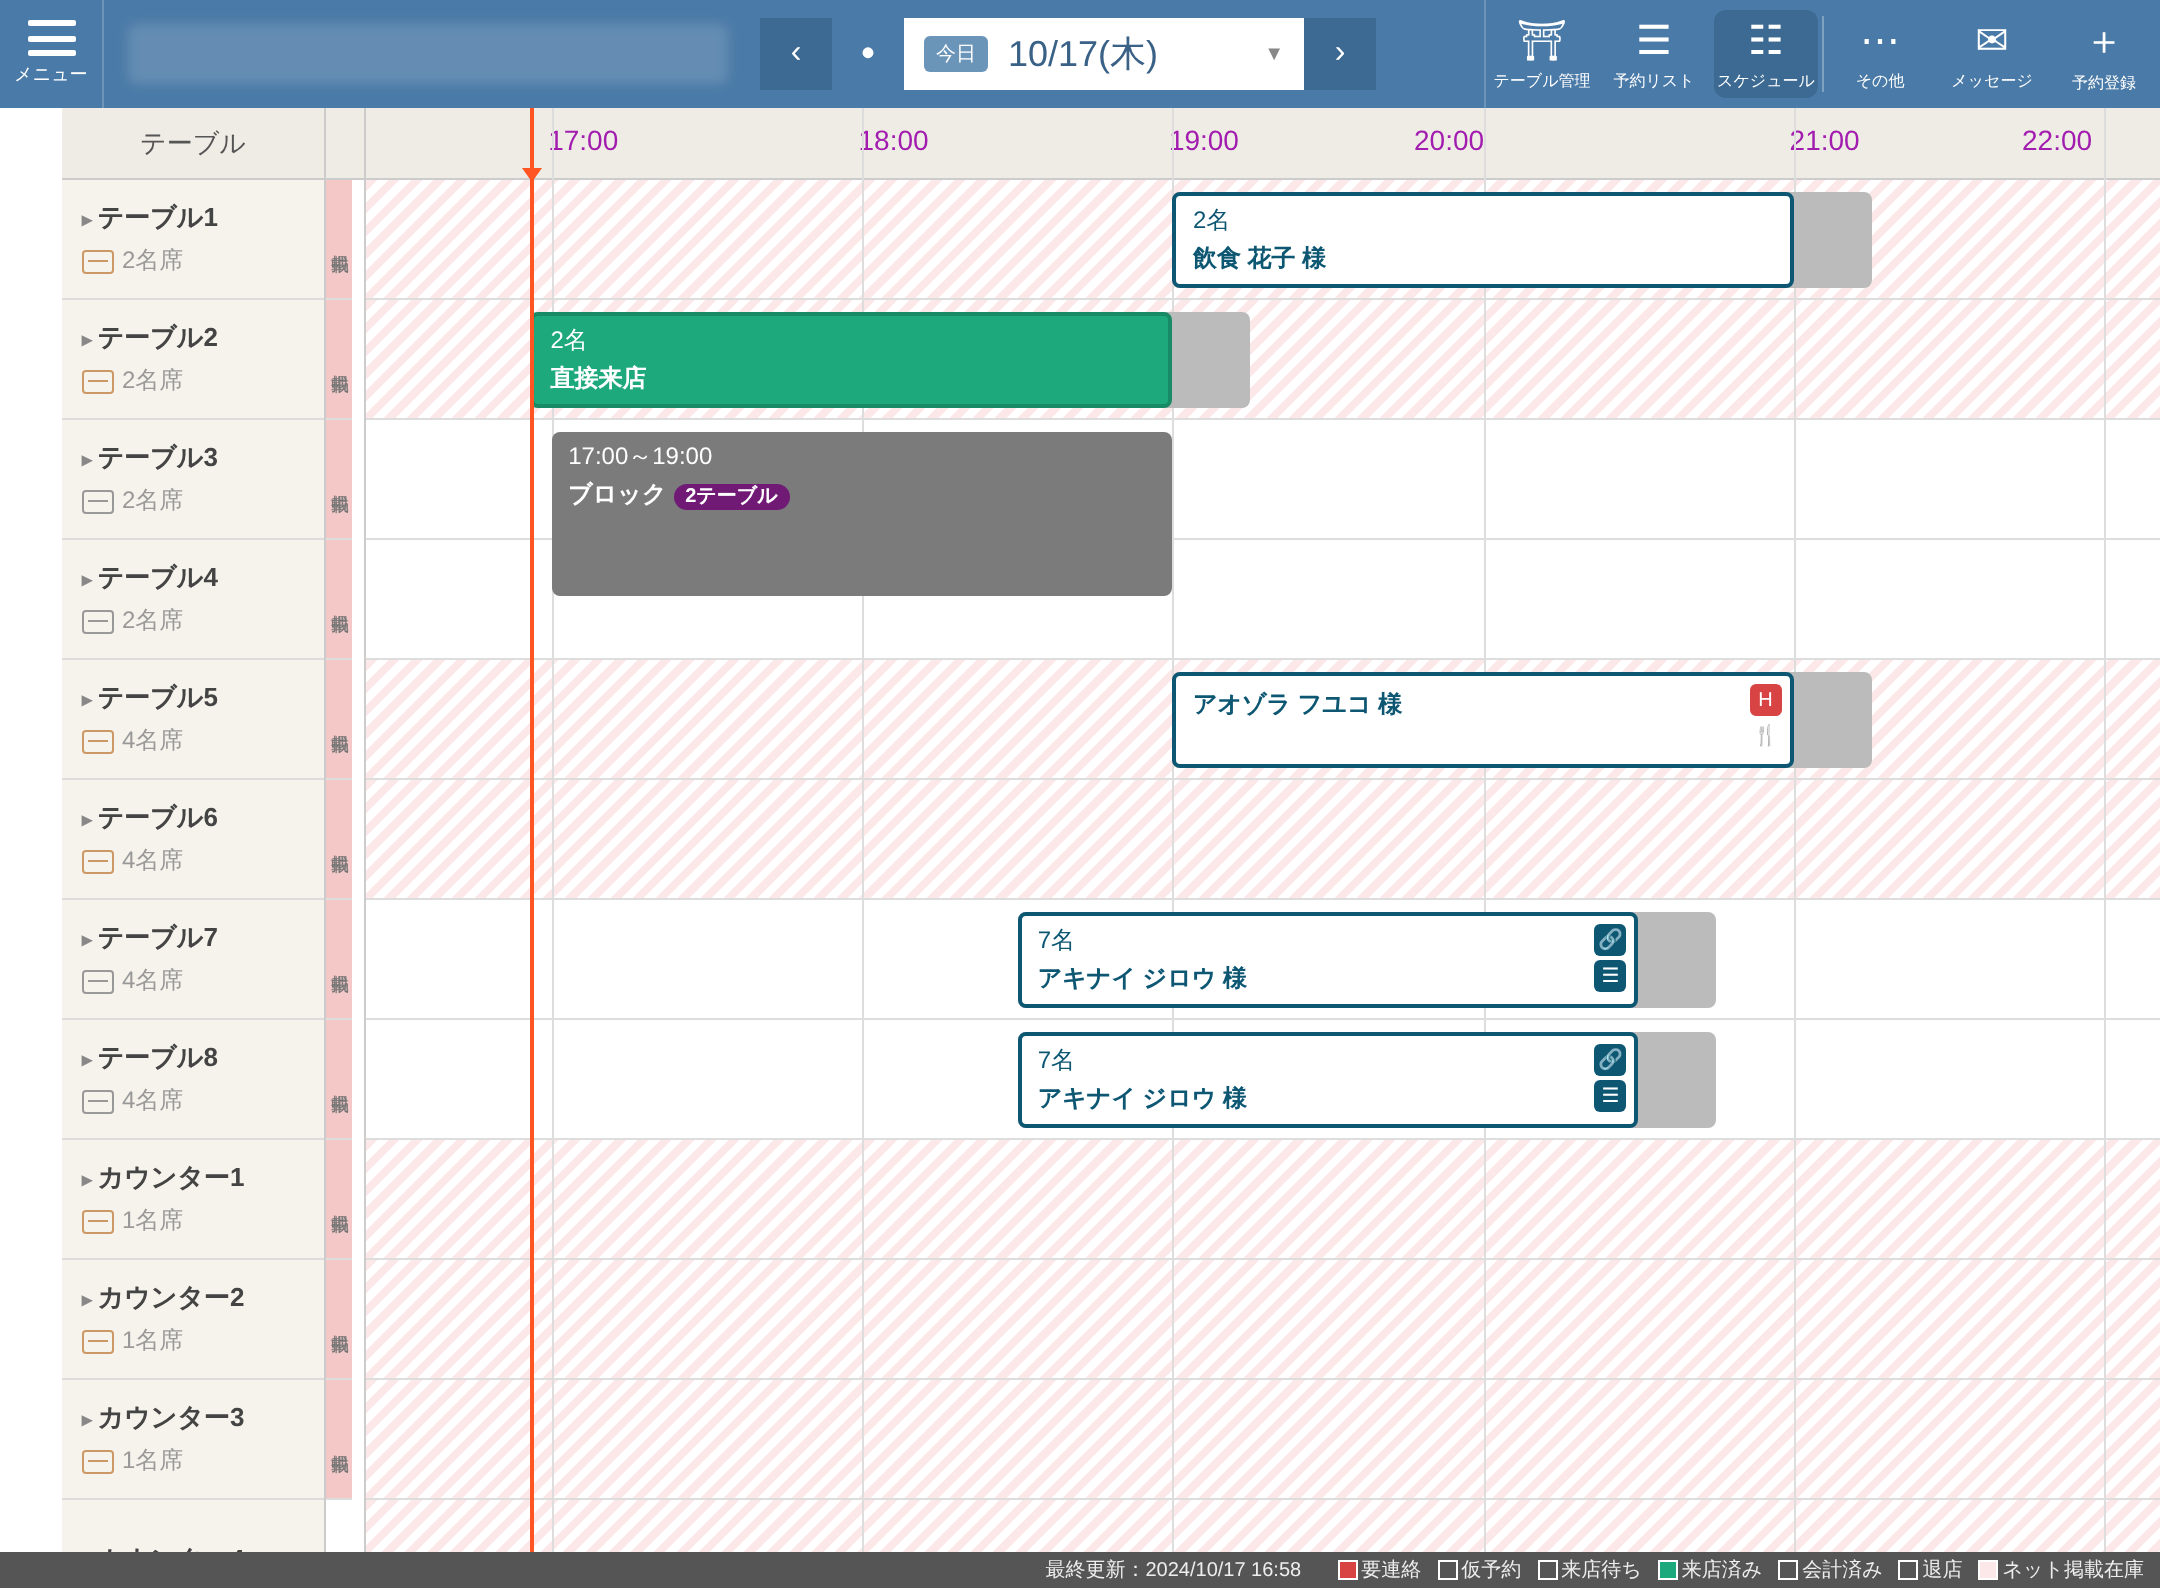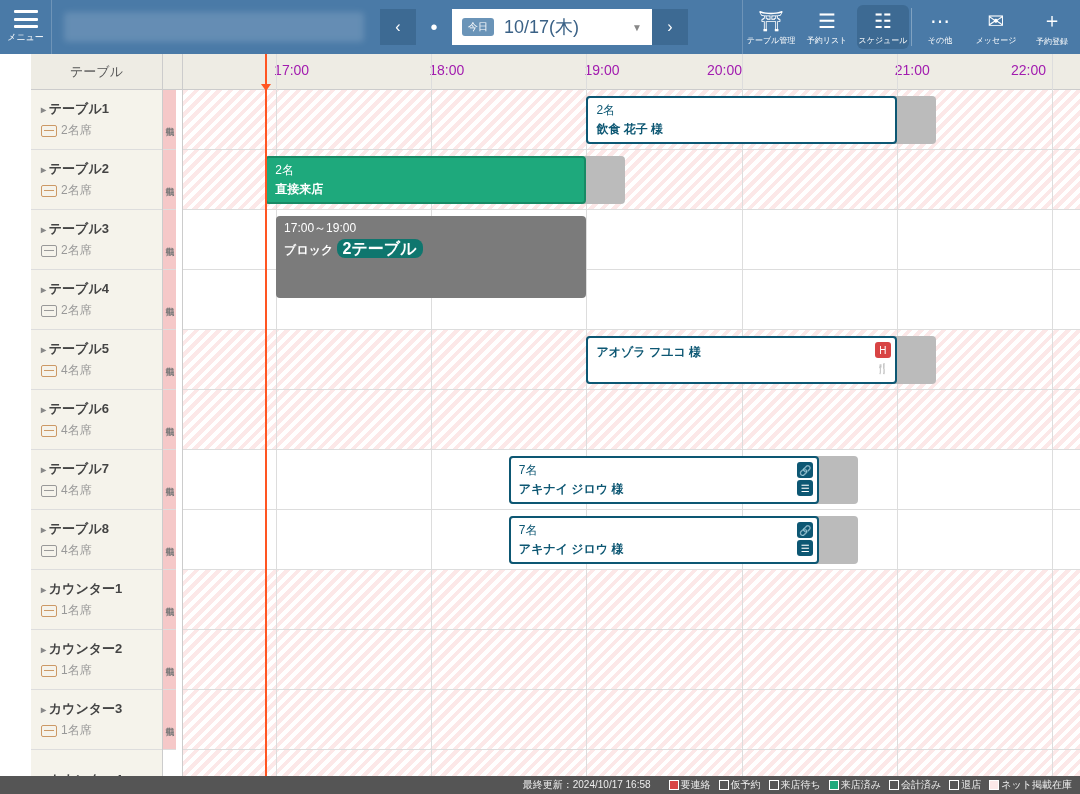--- a/index.html
+++ b/index.html
@@ -64,21 +64,21 @@
 .res-white { background: #fff; border: 2px solid #0d5773; color: #0d5773; }
 .res-green { background: #1ea97c; color: #fff; border:2px solid #188a65;}
 .res-gray { background: #7b7b7b; color: #fff; }
 .res-shadow { position:absolute; background:#bbb; border-radius:4px; z-index:5; }
 .res .count { font-size:12px; font-weight:500; }
 .res .name { font-size:12px; font-weight:600; margin-top:2px; }
 .res .icons { position:absolute; right:4px; top:4px; display:flex; flex-direction:column; gap:2px; }
 .res .icon-box { width:16px; height:16px; border-radius:3px; display:flex; align-items:center; justify-content:center; font-size:10px; }
 .icon-red { background:#d84444; color:#fff; }
 .icon-dark { background:#0d5773; color:#fff; }
-.pill-gray { background:#0f766e; color:#fff; font-size:16px; padding:1px 6px; border-radius:8px;text-align:right; }
+.pill-gray { background:#701a75; color:#fff; font-size:10px; padding:1px 6px; border-radius:8px;text-align:right; }
 
 
 .footer { position:absolute; bottom:0; left:0; right:0; height:18px; background:#555; color:#eee; font-size:10px; display:flex; align-items:center; padding:0 8px; gap:10px; }
 .footer .spacer{ margin-left:auto;}
 .legend-sq { width:10px; height:10px; display:inline-block; border:1px solid #fff; margin-right:2px; vertical-align:middle;}
 </style>
 </head>
 <body>
 
 <div class="header">

